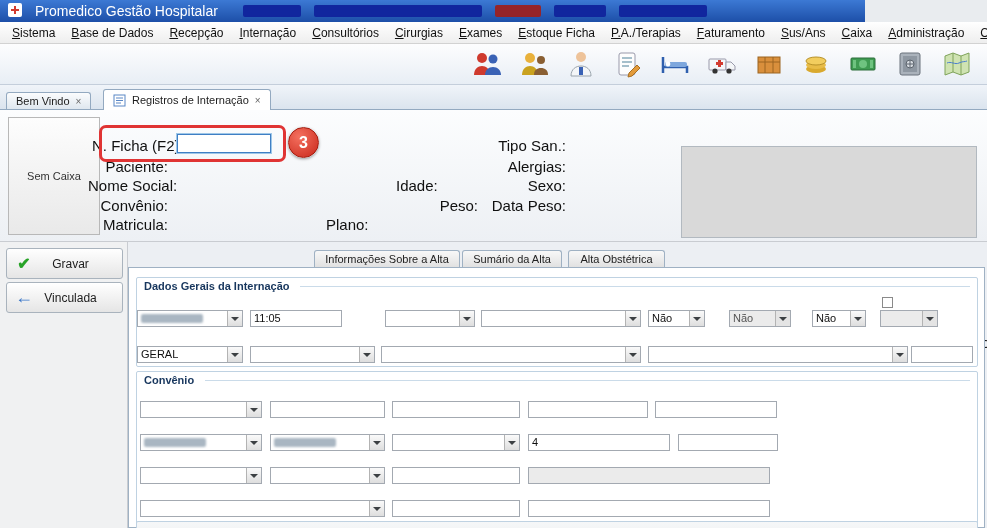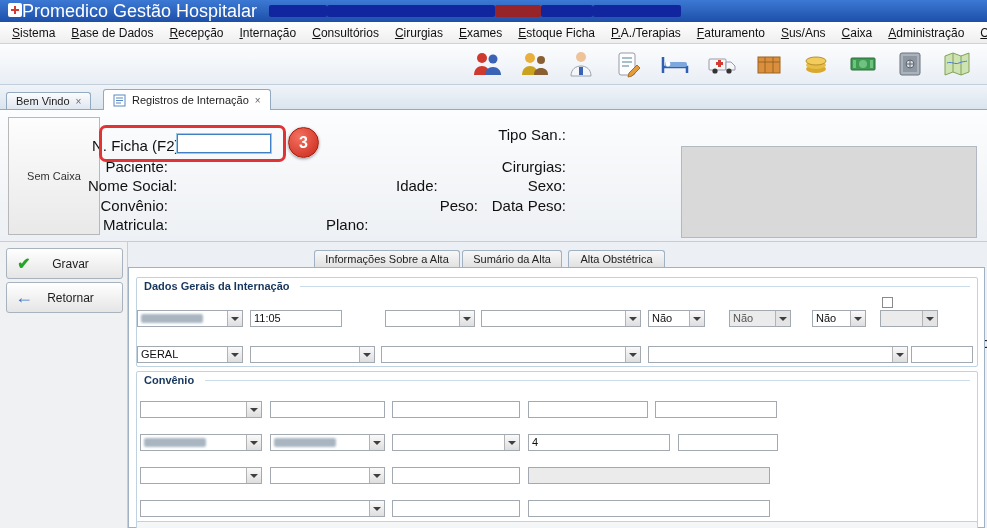--- a/index.html
+++ b/index.html
@@ -1,22 +1,22 @@
 <!DOCTYPE html>
 <html><head>
 <meta charset="utf-8">
 <style>
   * { margin:0; padding:0; box-sizing:border-box; }
   html,body { width:987px; height:528px; font-family:"Liberation Sans", sans-serif; }
   #screen { position:relative; width:987px; height:528px; overflow:hidden; background:#e9ecef; font-size:11px; color:#101010; }
 
   
-  .titlebar { position:absolute; left:0; top:0; width:987px; height:22px;
-    background:linear-gradient(#3c79d4,#1d4fa8); display:flex; align-items:center; gap:0;
-    padding:0 8px; color:#fff; font-size:18px; }
+  .titlebar { position:absolute; left:0; top:0; width:865px; height:22px;
+    background:linear-gradient(#3c79d4,#1d4fa8); display:flex; align-items:center; gap:13px;
+    padding:0 8px; color:#fff; font-size:14px; }
   .redact-block { height:12px; border-radius:2px; background:#10239c; opacity:.95; }
   .redact-block.red { background:#9c2121; }
 
   
   .menubar { position:absolute; left:0; top:22px; width:987px; height:22px;
     background:linear-gradient(#ffffff,#eeeeee); border-bottom:1px solid #d2d2d2;
     display:flex; align-items:center; padding:0 4px; }
   .mi { display:inline-block; padding:3px 8px; font-size:12px; color:#111; cursor:default; white-space:nowrap; }
   .mi::first-letter { text-decoration:underline; }
 
@@ -245,34 +245,34 @@
   <div class="ann-box"></div>
   <div class="ann-badge">3</div>
 
   <div class="lbl r" style="left:88px;top:158px;width:80px">Paciente:</div>
   <div class="lbl r" style="left:88px;top:177px;width:80px">Nome Social:</div>
   <div class="lbl r" style="left:88px;top:197px;width:80px">Convênio:</div>
   <div class="lbl r" style="left:88px;top:216px;width:80px">Matricula:</div>
   <div class="lbl r" style="left:396px;top:177px;width:40px">Idade:</div>
   <div class="lbl r" style="left:326px;top:216px;width:40px">Plano:</div>
   <div class="lbl r" style="left:438px;top:197px;width:40px">Peso:</div>
-  <div class="lbl r" style="left:496px;top:126px;width:70px">Tipo San.:</div>
-  <div class="lbl r" style="left:496px;top:158px;width:70px">Cirurgias:</div>
+  <div class="lbl r" style="left:496px;top:137px;width:70px">Tipo San.:</div>
+  <div class="lbl r" style="left:496px;top:158px;width:70px">Alergias:</div>
   <div class="lbl r" style="left:496px;top:177px;width:70px">Sexo:</div>
   <div class="lbl r" style="left:486px;top:197px;width:80px">Data Peso:</div>
   <div class="greypanel"></div>
 
   <div class="rail"></div>
   <div class="sbtn" style="top:248px">
     <span class="ic green">✔</span>
     <span class="tx">Gravar</span>
   </div>
   <div class="sbtn" style="top:282px">
     <span class="ic blue">←</span>
-    <span class="tx">Retornar</span>
+    <span class="tx">Vinculada</span>
   </div>
 
   <div class="workbg"></div>
   <div class="mainpanel"></div>
   <div class="itab" style="left:314px;width:146px">Informações Sobre a Alta</div>
   <div class="itab" style="left:462px;width:100px">Sumário da Alta</div>
   <div class="itab" style="left:568px;width:97px">Alta Obstétrica</div>
 
   <div class="grp" style="left:136px;top:277px;width:842px;height:90px"></div>
   <div class="gtitle" style="left:144px;top:280px">Dados Gerais da Internação</div>

